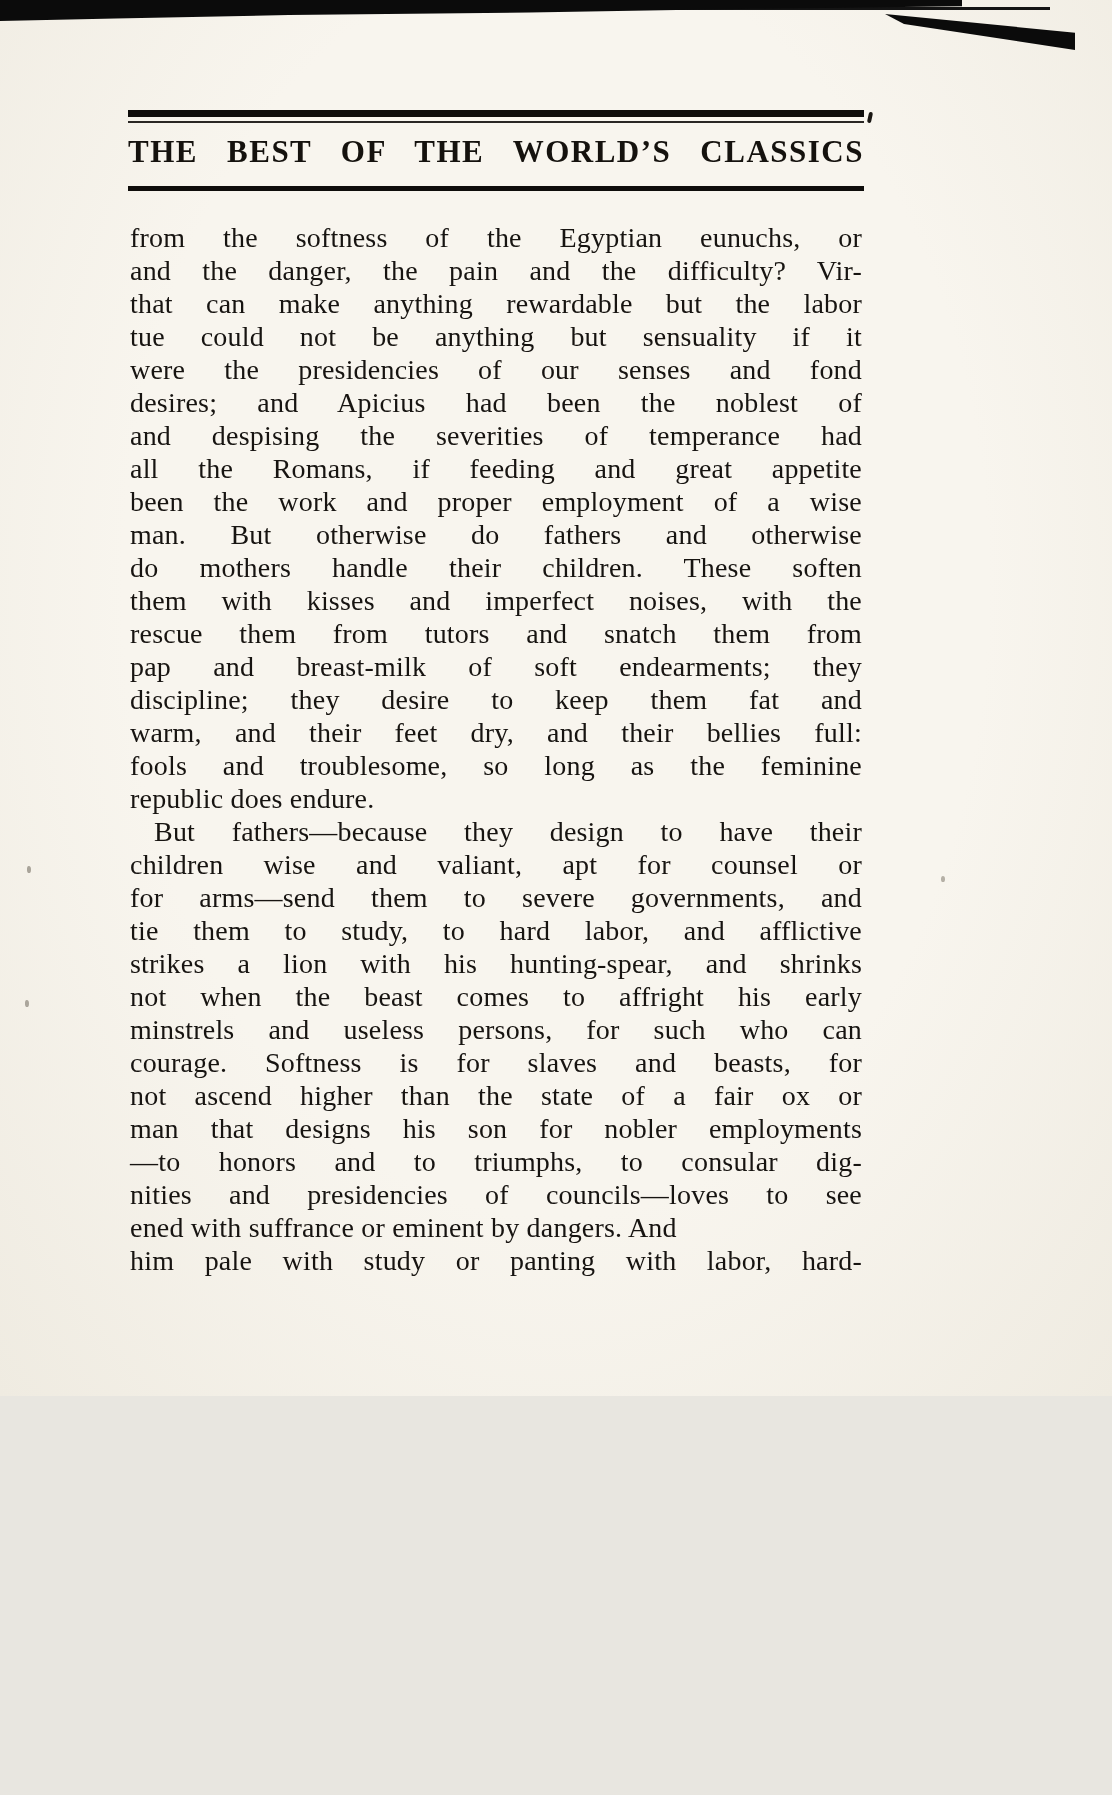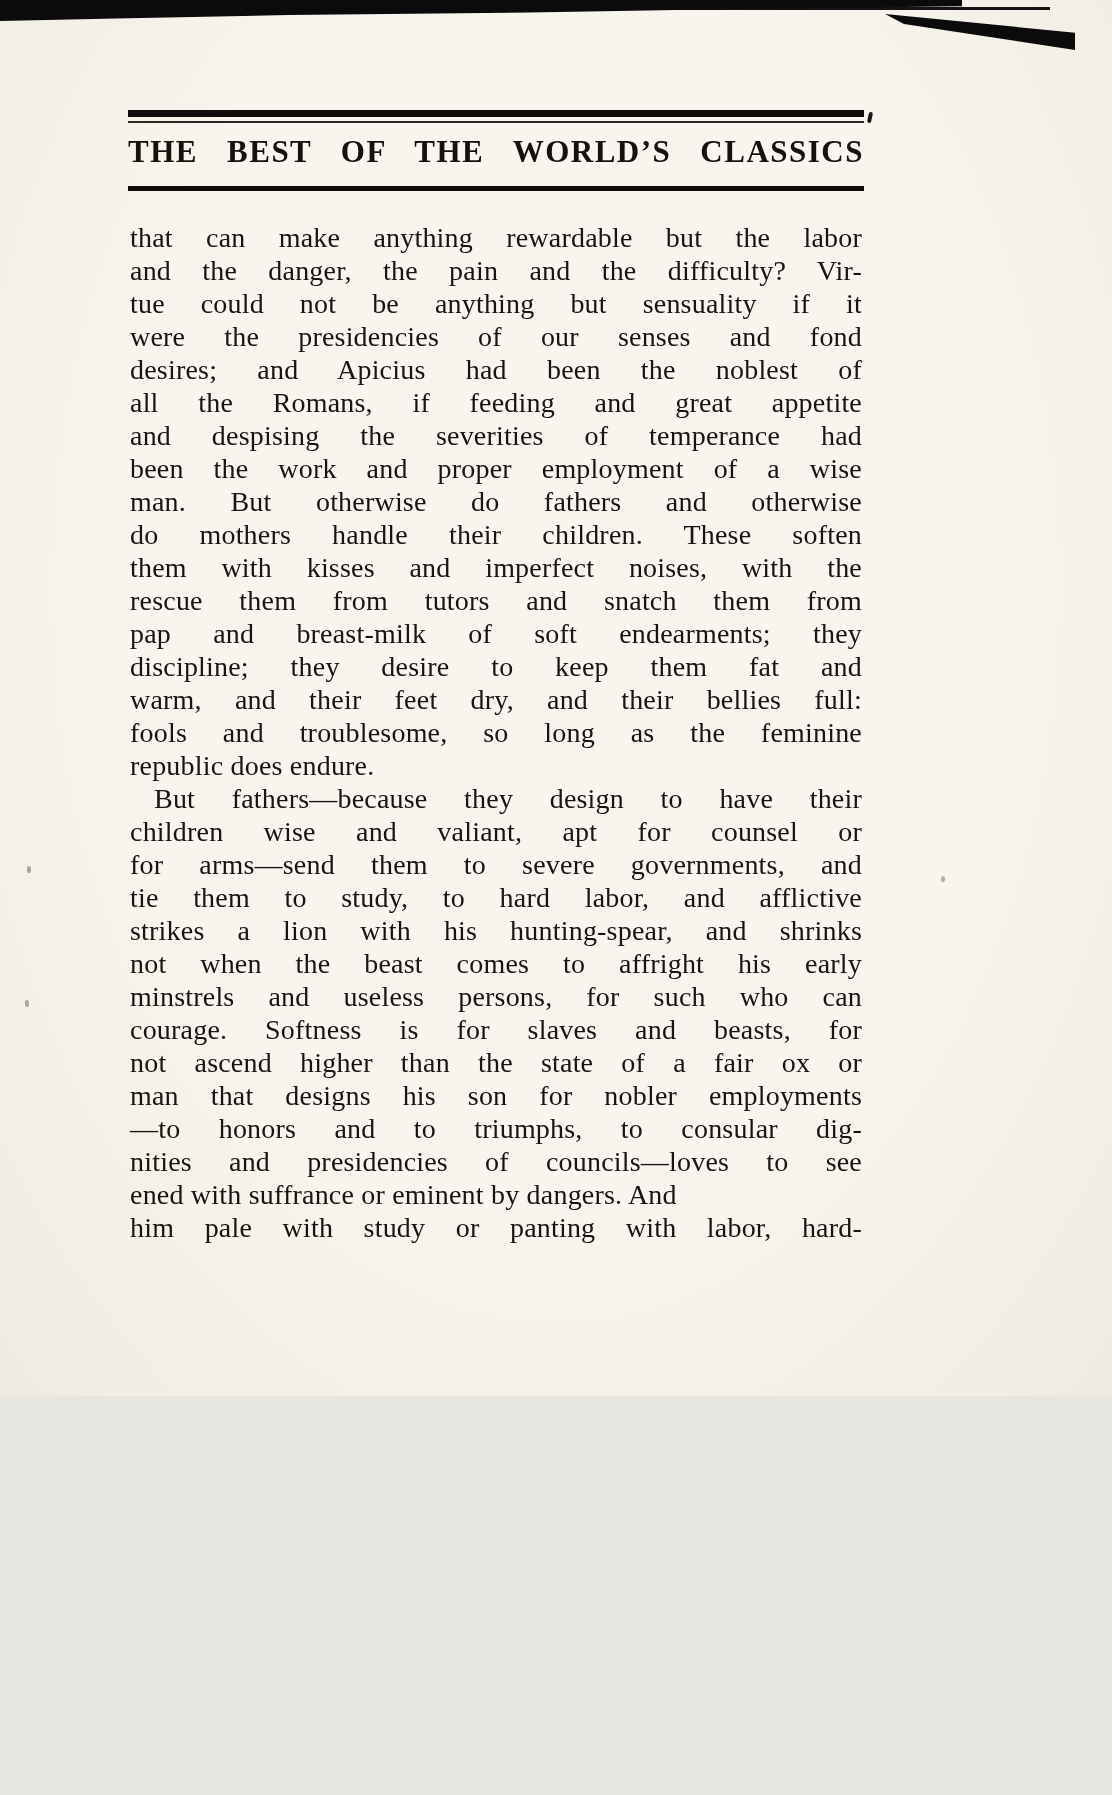--- a/index.html
+++ b/index.html
@@ -95,27 +95,28 @@
   <div class="artifact artifact-top-wedge"></div>
 
   <div class="rule rule-top"></div>
   <div class="rule rule-top-thin"></div>
   <div class="rule rule-tick"></div>
   <div class="header-title">THE BEST OF THE WORLD’S CLASSICS</div>
   <div class="rule rule-bottom"></div>
 
   <div class="body-text">
       <div class="paragraph">
+        <div class="line">from the softness of the Egyptian eunuchs, or</div>
+        <div class="line">and the danger, the pain and the difficulty? Vir-</div>
         <div class="line">that can make anything rewardable but the labor</div>
-        <div class="line">and the danger, the pain and the difficulty? Vir-</div>
         <div class="line">tue could not be anything but sensuality if it</div>
         <div class="line">were the presidencies of our senses and fond</div>
         <div class="line">desires; and Apicius had been the noblest of</div>
+        <div class="line">and despising the severities of temperance had</div>
         <div class="line">all the Romans, if feeding and great appetite</div>
-        <div class="line">and despising the severities of temperance had</div>
         <div class="line">been the work and proper employment of a wise</div>
         <div class="line">man. But otherwise do fathers and otherwise</div>
         <div class="line">do mothers handle their children. These soften</div>
         <div class="line">them with kisses and imperfect noises, with the</div>
         <div class="line">rescue them from tutors and snatch them from</div>
         <div class="line">pap and breast-milk of soft endearments; they</div>
         <div class="line">discipline; they desire to keep them fat and</div>
         <div class="line">warm, and their feet dry, and their bellies full:</div>
         <div class="line">fools and troublesome, so long as the feminine</div>
         <div class="line last">republic does endure.</div>

